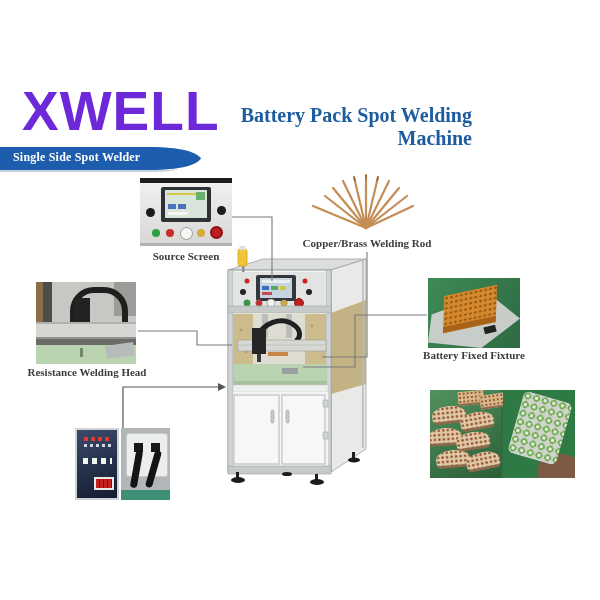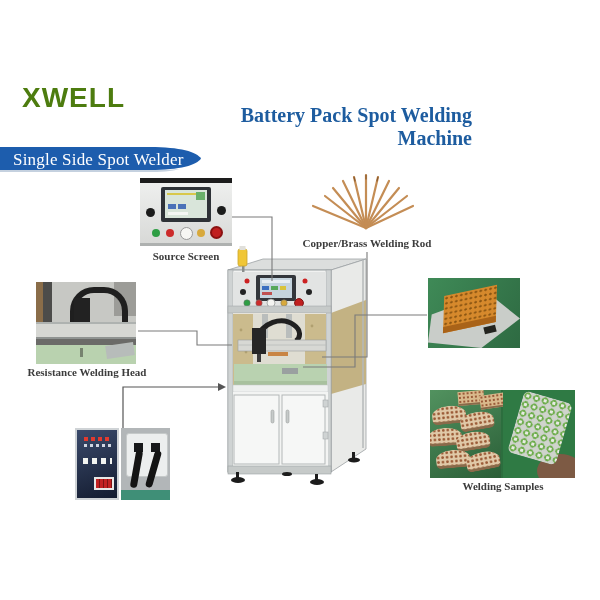--- a/index.html
+++ b/index.html
@@ -1,25 +1,25 @@
 <!DOCTYPE html>
 <html><head>
 <meta charset="utf-8">
 <style>
   html,body{margin:0;padding:0;background:#ffffff;}
   #canvas{position:relative;width:600px;height:600px;background:#ffffff;overflow:hidden;
           font-family:"Liberation Serif", serif;}
   .abs{position:absolute;}
   
   #logo{left:22px;top:84px;font-family:"Liberation Sans",sans-serif;font-weight:bold;
-        font-size:28px;letter-spacing:1px;color:#4d7c0f;line-height:1;}
+        font-size:55px;letter-spacing:1px;color:#6d28d9;line-height:1;}
   #title{left:198px;top:104px;width:274px;text-align:right;font-weight:bold;
          font-size:20px;color:#1d5c9f;}
   #banner{left:0;top:146px;width:206px;height:26px;}
-  #banner-text{left:13px;top:150px;font-weight:normal;font-size:17px;color:#ffffff;letter-spacing:.2px;}
+  #banner-text{left:13px;top:150px;font-weight:bold;font-size:12px;color:#ffffff;letter-spacing:.2px;}
   
   .callout-label{position:absolute;font-weight:600;font-size:11px;color:#3c3c3c;text-align:center;}
   #lbl-touch{left:136px;top:250px;width:100px;}
   #lbl-rod{left:296px;top:237px;width:142px;}
   #lbl-resist{left:16px;top:366px;width:142px;}
   #lbl-fixture{left:413px;top:349px;width:122px;}
   #lbl-power{left:62px;top:503px;width:122px;}
   #lbl-samples{left:442px;top:480px;width:122px;}
   
   .photo{position:absolute;overflow:hidden;}
@@ -296,15 +296,15 @@
     </div>
     <div class="half-r">
       <div class="hand"></div>
       <div class="pack"></div>
     </div>
   </div>
 
   <div class="callout-label" id="lbl-touch">Source Screen</div>
   <div class="callout-label" id="lbl-rod">Copper/Brass Welding Rod</div>
   <div class="callout-label" id="lbl-resist">Resistance Welding Head</div>
-  <div class="callout-label" id="lbl-samples">Welding Samples</div>
+  <div class="callout-label" id="lbl-fixture">Battery Fixed Fixture</div>
 
 </div>
 
 </body></html>

